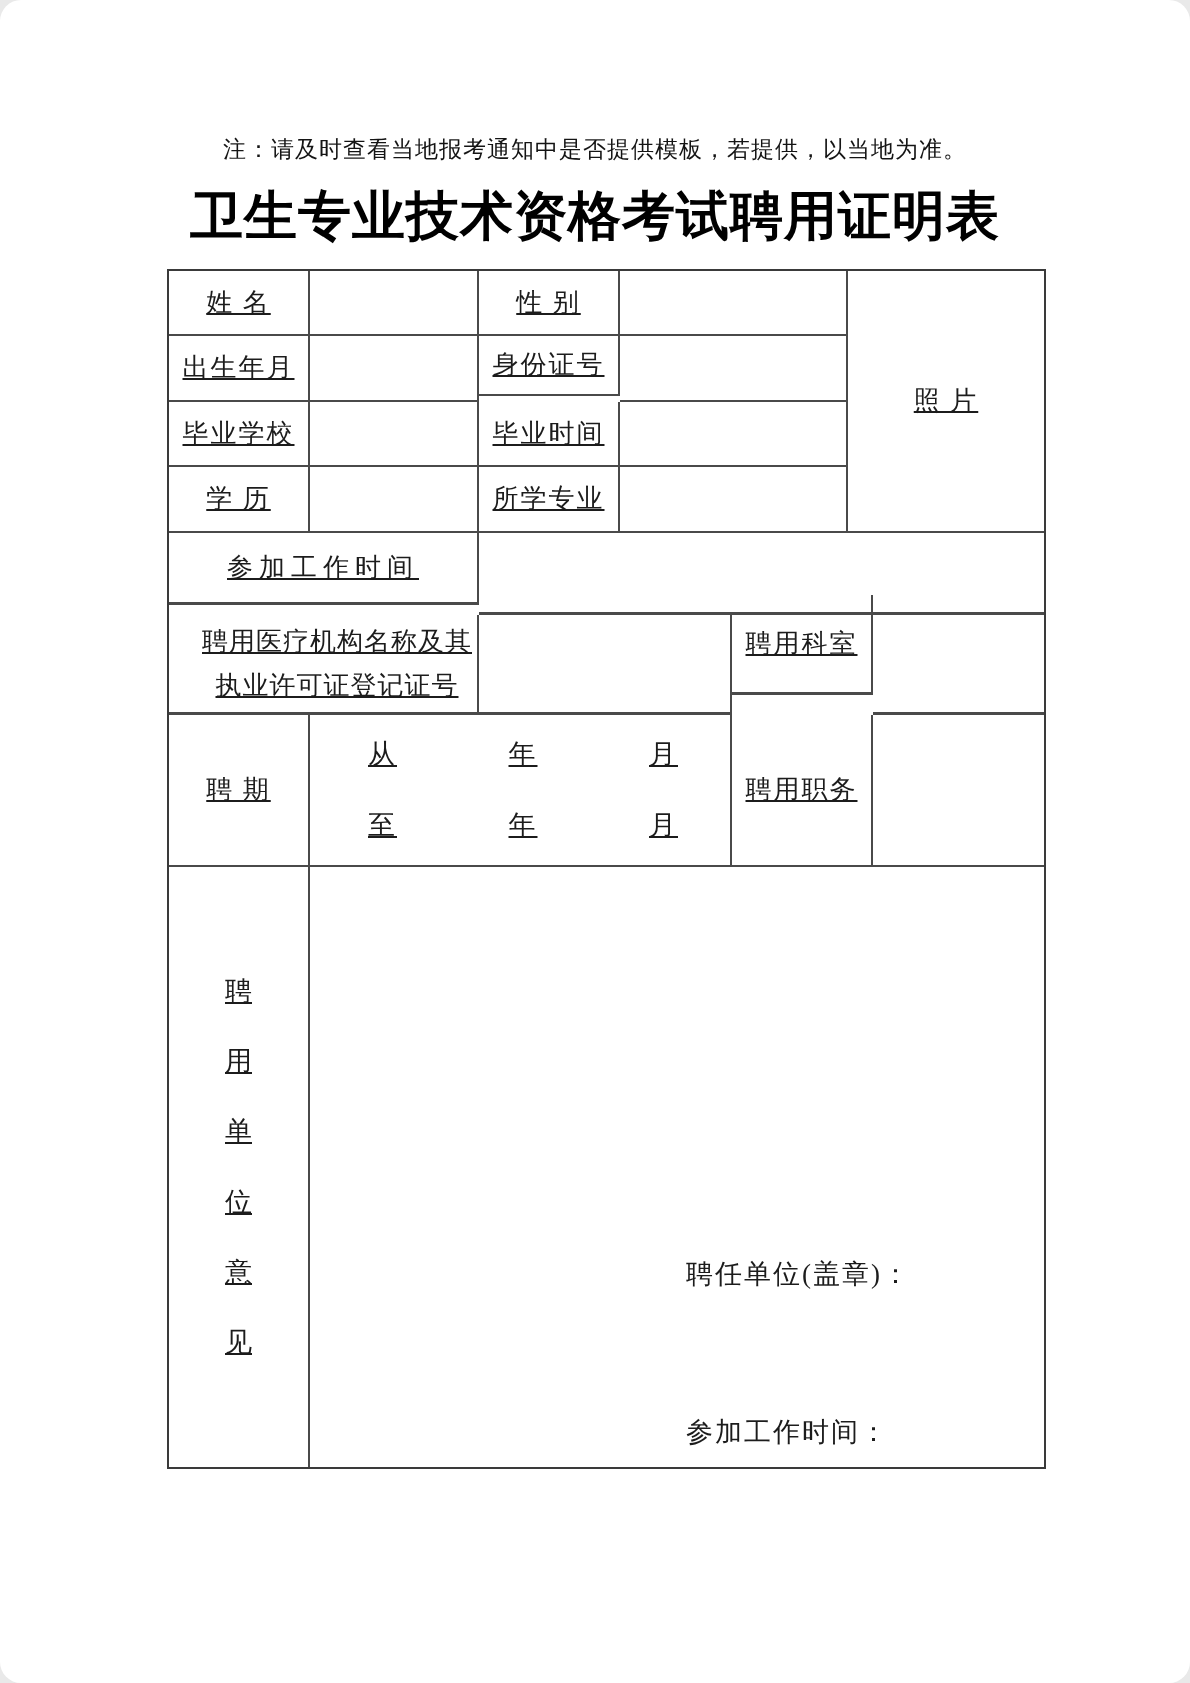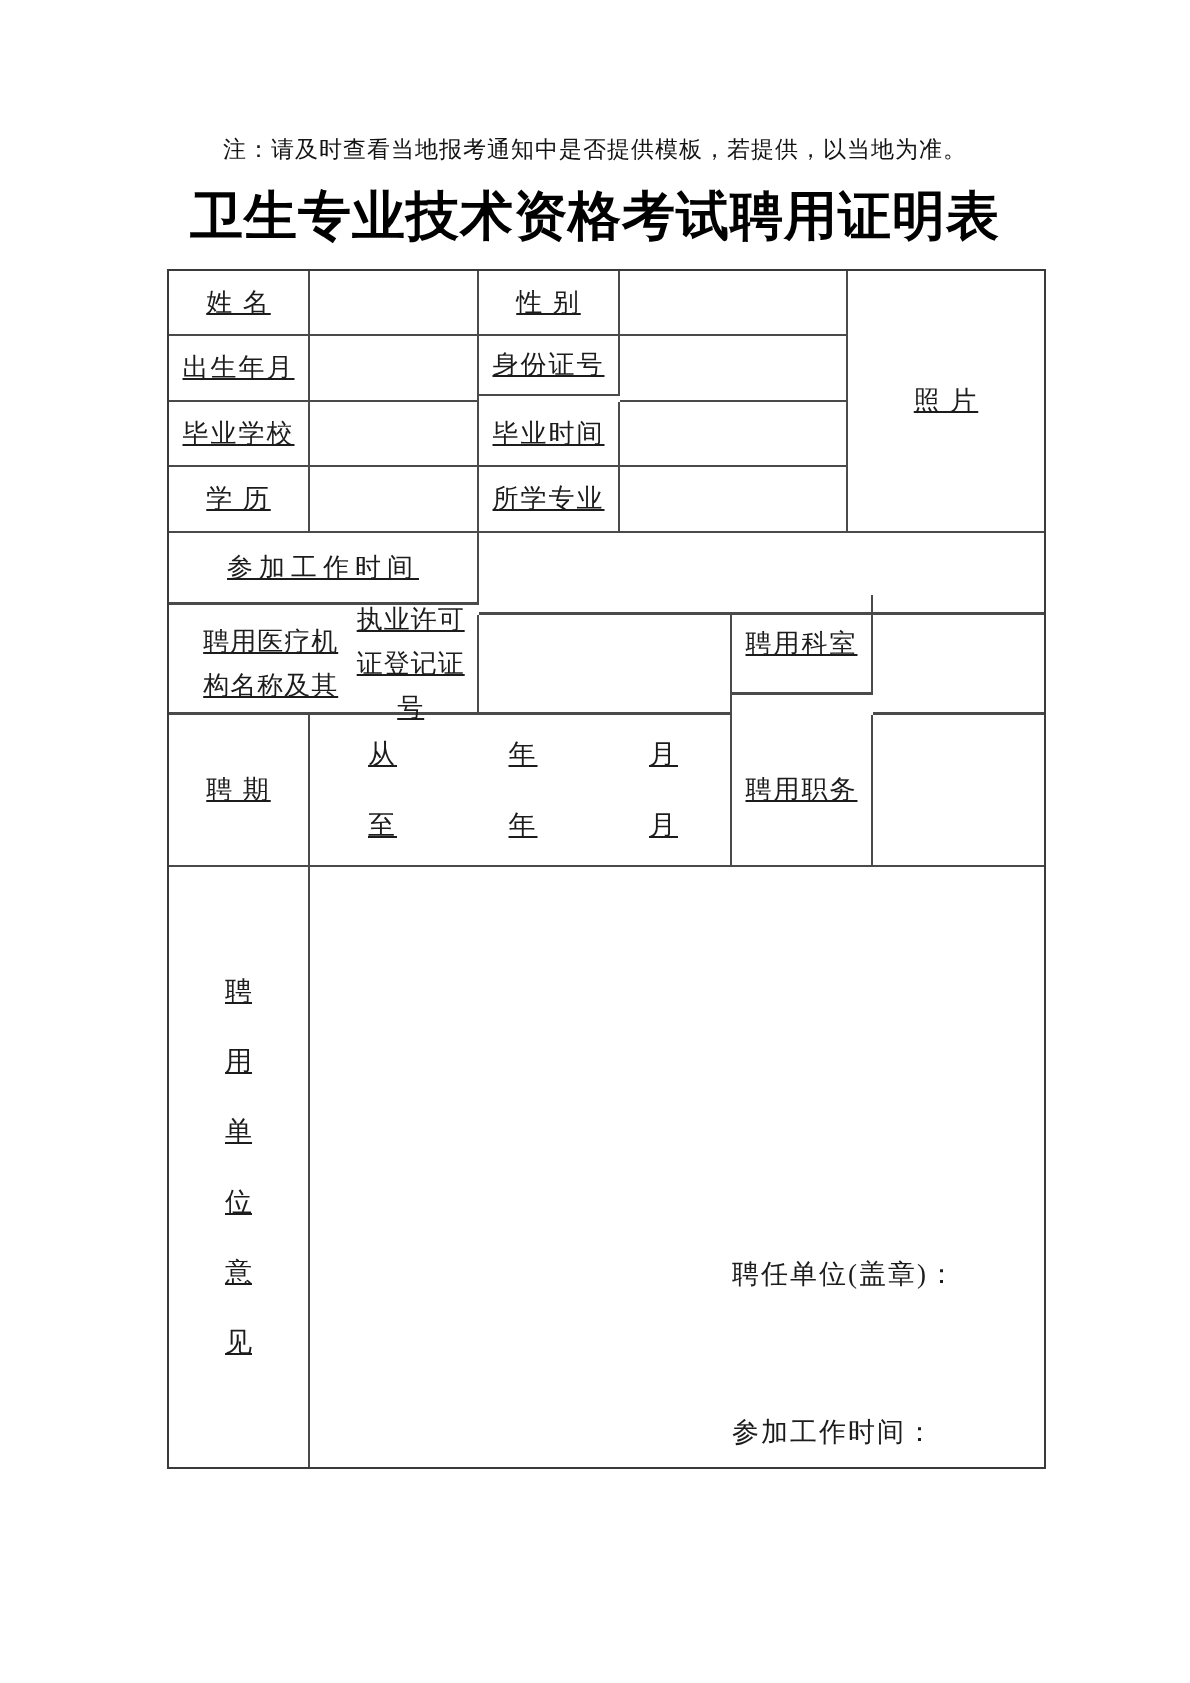--- a/index.html
+++ b/index.html
@@ -9,20 +9,21 @@
   }
   html,body{margin:0;padding:0;background:#e9e9e9;}
   .page{
     position:relative;
     width:1190px;height:1683px;
     background:#ffffff;
     margin:0 auto;
     overflow:hidden;
     font-family:"Liberation Serif","DejaVu Serif",serif;
     color:var(--ink);
+    border-radius:21px;
   }
   .note{
     position:absolute;top:134px;left:0;width:1190px;
     text-align:center;
     font-size:23px;letter-spacing:1px;
     color:#141414;
   }
   .title{
     position:absolute;top:181px;left:0;width:1190px;
     margin:0;text-align:center;
@@ -43,30 +44,30 @@
     display:flex;align-items:center;justify-content:center;
     font-size:26px;letter-spacing:2px;
     text-align:center;line-height:1.3;
     color:var(--ink);
     text-decoration:underline;
   }
   .no-r{border-right:none;}
   .no-b{border-bottom:none;}
   .thick-b{border-bottom-width:3px;}
   .ls6{letter-spacing:6px;}
-  .two-line{flex-direction:row;letter-spacing:1px;line-height:44px;padding-left:28px;}
+  .two-line{flex-direction:column;letter-spacing:1px;line-height:44px;padding-left:28px;}
   .period-cell{flex-direction:column;justify-content:center;gap:36px;}
   .period-line{
     display:flex;width:100%;box-sizing:border-box;
     padding:0 52px 0 58px;
     justify-content:space-between;
     font-size:27px;
   }
   .v-label{flex-direction:column;gap:35px;font-size:27px;letter-spacing:0;}
-  .big-cell{display:block;margin-left:46px;}
+  .big-cell{display:block;}
   .sign-line{
     position:absolute;left:376px;
     font-size:27px;letter-spacing:2px;white-space:nowrap;
   }
   .sign1{top:390px;}
   .sign2{top:548px;}
 </style>
 </head>
 <body>
 

